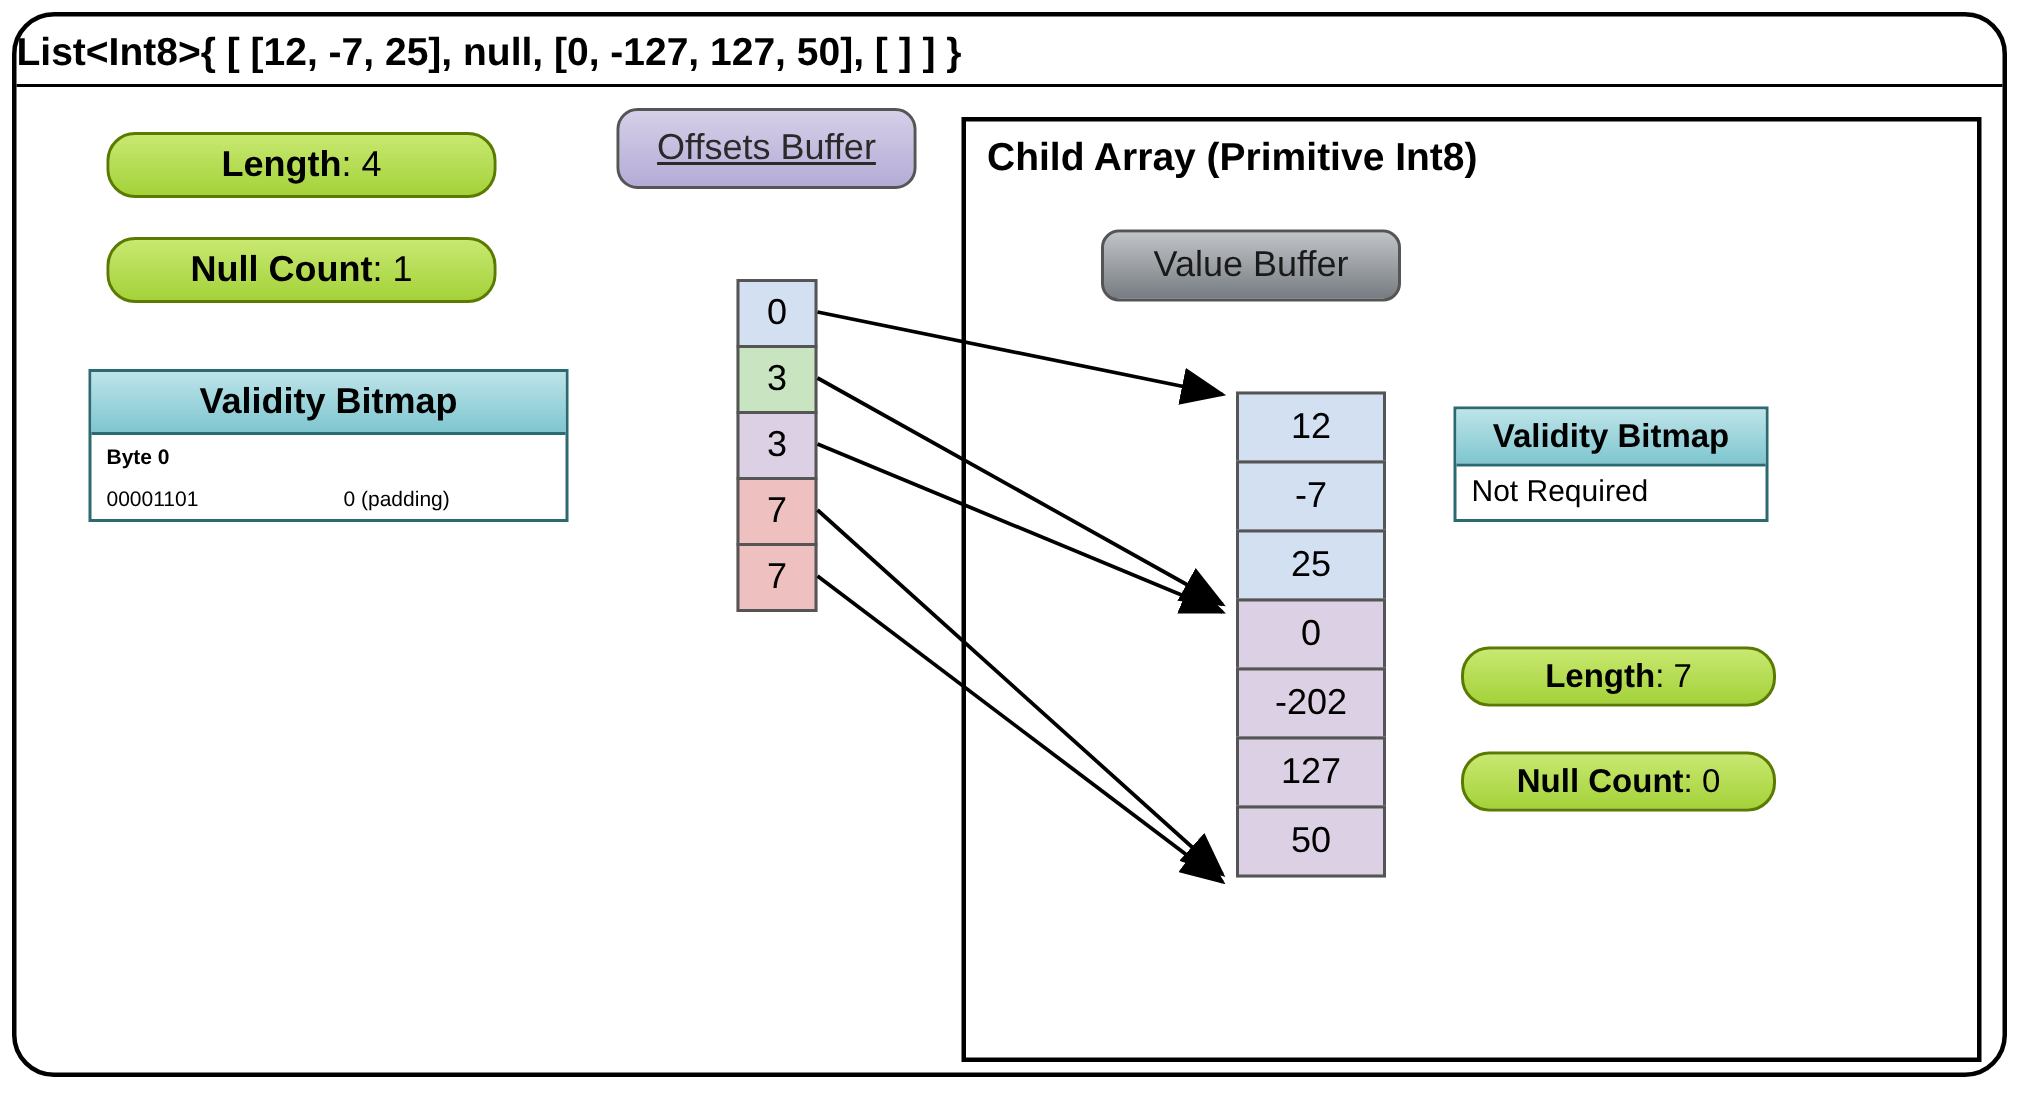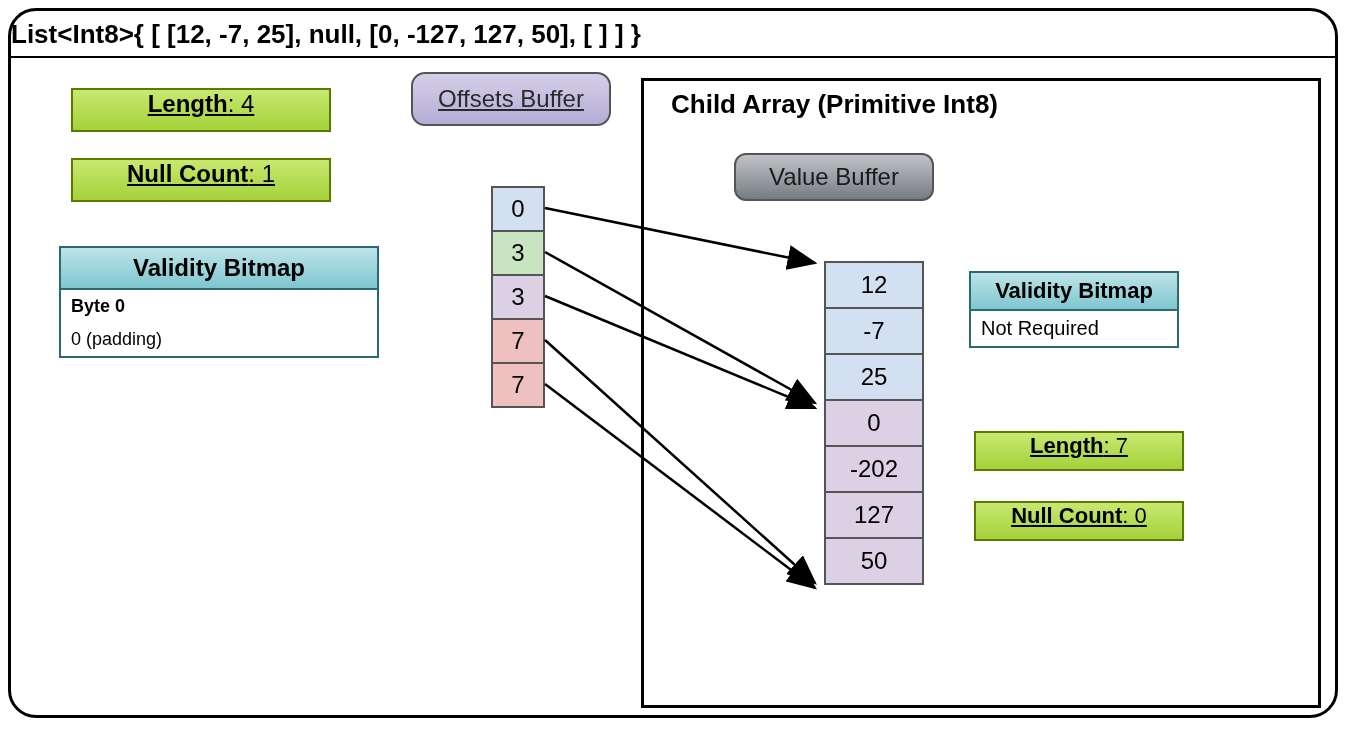--- a/index.html
+++ b/index.html
@@ -26,27 +26,27 @@
   .content {
     position: relative;
     width: 100%;
     height: calc(100% - 50px);
   }
   .green-pill {
     position: absolute;
     width: 260px;
     height: 44px;
     border: 2px solid #5a7a00;
-    border-radius: 0;
+    border-radius: 19px;
     background: linear-gradient(#c8e870, #a4d23a);
     display: flex;
-    justify-content: center;
-    font-size: 24px;
-    box-sizing: border-box;
-    text-decoration: underline;
+    align-items: center;
+    justify-content: center;
+    font-size: 24px;
+    box-sizing: border-box;
   }
   .green-pill .lbl { font-weight: bold; }
   .small-green {
     width: 210px;
     height: 40px;
     font-size: 22px;
   }
   .purple-pill {
     position: absolute;
     width: 200px;
@@ -85,21 +85,21 @@
   .validity-table .vthead {
     background: linear-gradient(#bde4e9, #7fc6cf);
     border-bottom: 2px solid #2a6a70;
     text-align: center;
     font-size: 24px;
     font-weight: bold;
     padding: 6px 0;
   }
   .validity-table .vtrow {
     display: flex;
-    font-size: 18px;
+    font-size: 14px;
   }
   .validity-table .vtrow > div {
     padding: 6px 10px;
     flex: 1;
   }
   .validity-table .vtrow.hdr { font-weight: bold; }
   .validity-small {
     position: absolute;
     width: 210px;
     border: 2px solid #2a6a70;
@@ -120,21 +120,20 @@
   }
   .child-box {
     position: absolute;
     border: 3px solid #000;
     box-sizing: border-box;
   }
   .child-title {
     font-size: 26px;
     font-weight: bold;
     padding: 8px 14px;
-    margin-left: 13px;
   }
   .cell-stack {
     position: absolute;
     width: 54px;
     box-sizing: border-box;
   }
   .cell-stack .cell {
     height: 46px;
     border: 2px solid #555;
     margin-top: -2px;
@@ -188,20 +187,21 @@
       <span class="lbl">Null Count</span>
       <span>: 1</span>
     </div>
 
     <div class="validity-table" style="left:48px; top:188px;">
       <div class="vthead">Validity Bitmap</div>
       <div class="vtrow hdr">
         <div>Byte 0</div>
       </div>
       <div class="vtrow">
+        <div>00001101</div>
         <div>0 (padding)</div>
       </div>
     </div>
 
     <div class="purple-pill" style="left:400px; top:14px;text-decoration:underline;">Offsets Buffer</div>
 
     <div class="cell-stack" style="left:480px; top:128px;">
       <div class="cell c-blue">0</div>
       <div class="cell c-green">3</div>
       <div class="cell c-purple">3</div>

